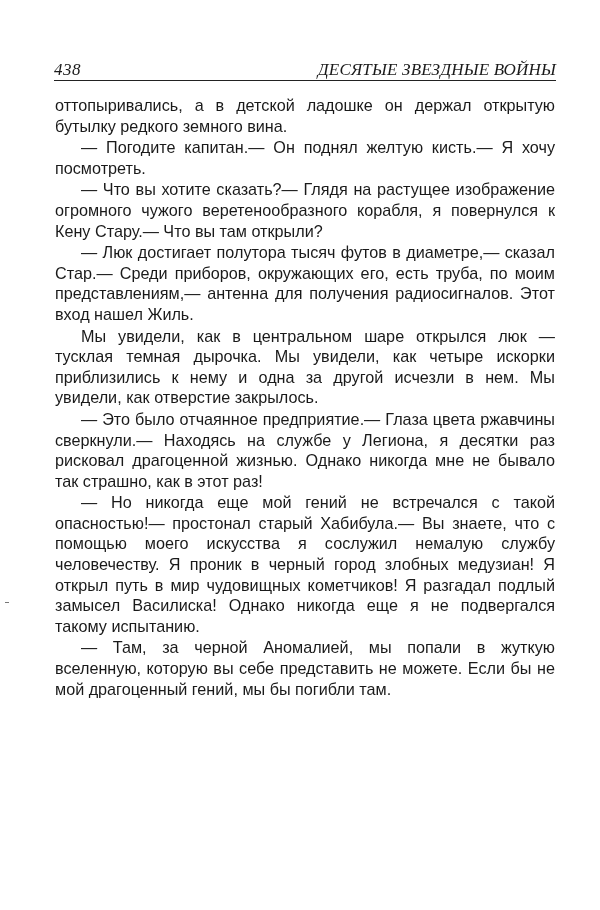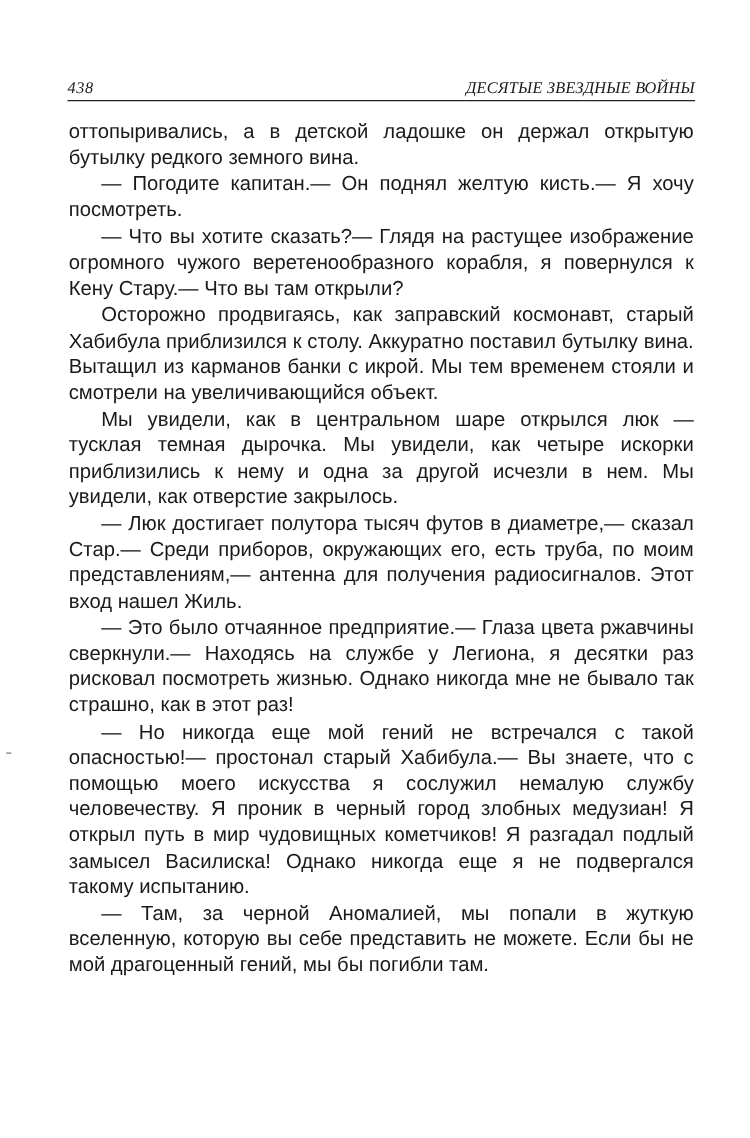--- a/index.html
+++ b/index.html
@@ -19,21 +19,21 @@
       position: absolute;
       left: 54px;
       top: 58px;
       width: 502px;
       height: 22px;
       border-bottom: 1.4px solid #222;
       display: flex;
       justify-content: space-between;
       align-items: flex-end;
       font-style: italic;
-      font-size: 13px;
+      font-size: 17px;
       line-height: 20px;
     }
     .page-number {
       letter-spacing: 0.5px;
     }
     .running-title {
       letter-spacing: 0.2px;
       text-align: right;
     }
     .text-body {
@@ -71,20 +71,19 @@
   <span class="page-number">438</span>
   <span class="running-title">ДЕСЯТЫЕ ЗВЕЗДНЫЕ ВОЙНЫ</span>
 </header>
 
 <div class="margin-mark"></div>
 
 <main class="text-body">
   <p class="no-indent">оттопыривались, а в детской ладошке он держал открытую бутылку редкого земного вина.</p>
   <p>— Погодите капитан.— Он поднял желтую кисть.— Я хочу посмотреть.</p>
   <p>— Что вы хотите сказать?— Глядя на растущее изображение огромного чужого веретенообразного корабля, я повернулся к Кену Стару.— Что вы там открыли?</p>
-  <p>Осторожно продвигаясь, как заправский космонавт, старый Хабибула приблизился к столу. Аккуратно поставил бутылку вина. Вытащил из карманов банки с икрой. Мы тем временем стояли и смотрели на увеличивающийся объект.</p>
+  <p>— Люк достигает полутора тысяч футов в диаметре,— сказал Стар.— Среди приборов, окружающих его, есть труба, по моим представлениям,— антенна для получения радиосигналов. Этот вход нашел Жиль.</p>
   <p>Мы увидели, как в центральном шаре открылся люк — тусклая темная дырочка. Мы увидели, как четыре искорки приблизились к нему и одна за другой исчезли в нем. Мы увидели, как отверстие закрылось.</p>
-  <p>— Люк достигает полутора тысяч футов в диаметре,— сказал Стар.— Среди приборов, окружающих его, есть труба, по моим представлениям,— антенна для получения радиосигналов. Этот вход нашел Жиль.</p>
-  <p>— Это было отчаянное предприятие.— Глаза цвета ржавчины сверкнули.— Находясь на службе у Легиона, я десятки раз рисковал посмотреть жизнью. Однако никогда мне не бывало так страшно, как в этот раз!</p>
+  <p>— Это было отчаянное предприятие.— Глаза цвета ржавчины сверкнули.— Находясь на службе у Легиона, я десятки раз рисковал драгоценной жизнью. Однако никогда мне не бывало так страшно, как в этот раз!</p>
   <p>— Но никогда еще мой гений не встречался с такой опасностью!— простонал старый Хабибула.— Вы знаете, что с помощью моего искусства я сослужил немалую службу человечеству. Я проник в черный город злобных медузиан! Я открыл путь в мир чудовищных кометчиков! Я разгадал подлый замысел Василиска! Однако никогда еще я не подвергался такому испытанию.</p>
   <p>— Там, за черной Аномалией, мы попали в жуткую вселенную, которую вы себе представить не можете. Если бы не мой драгоценный гений, мы бы погибли там.</p>
 
 </main>
 
 </body></html>

